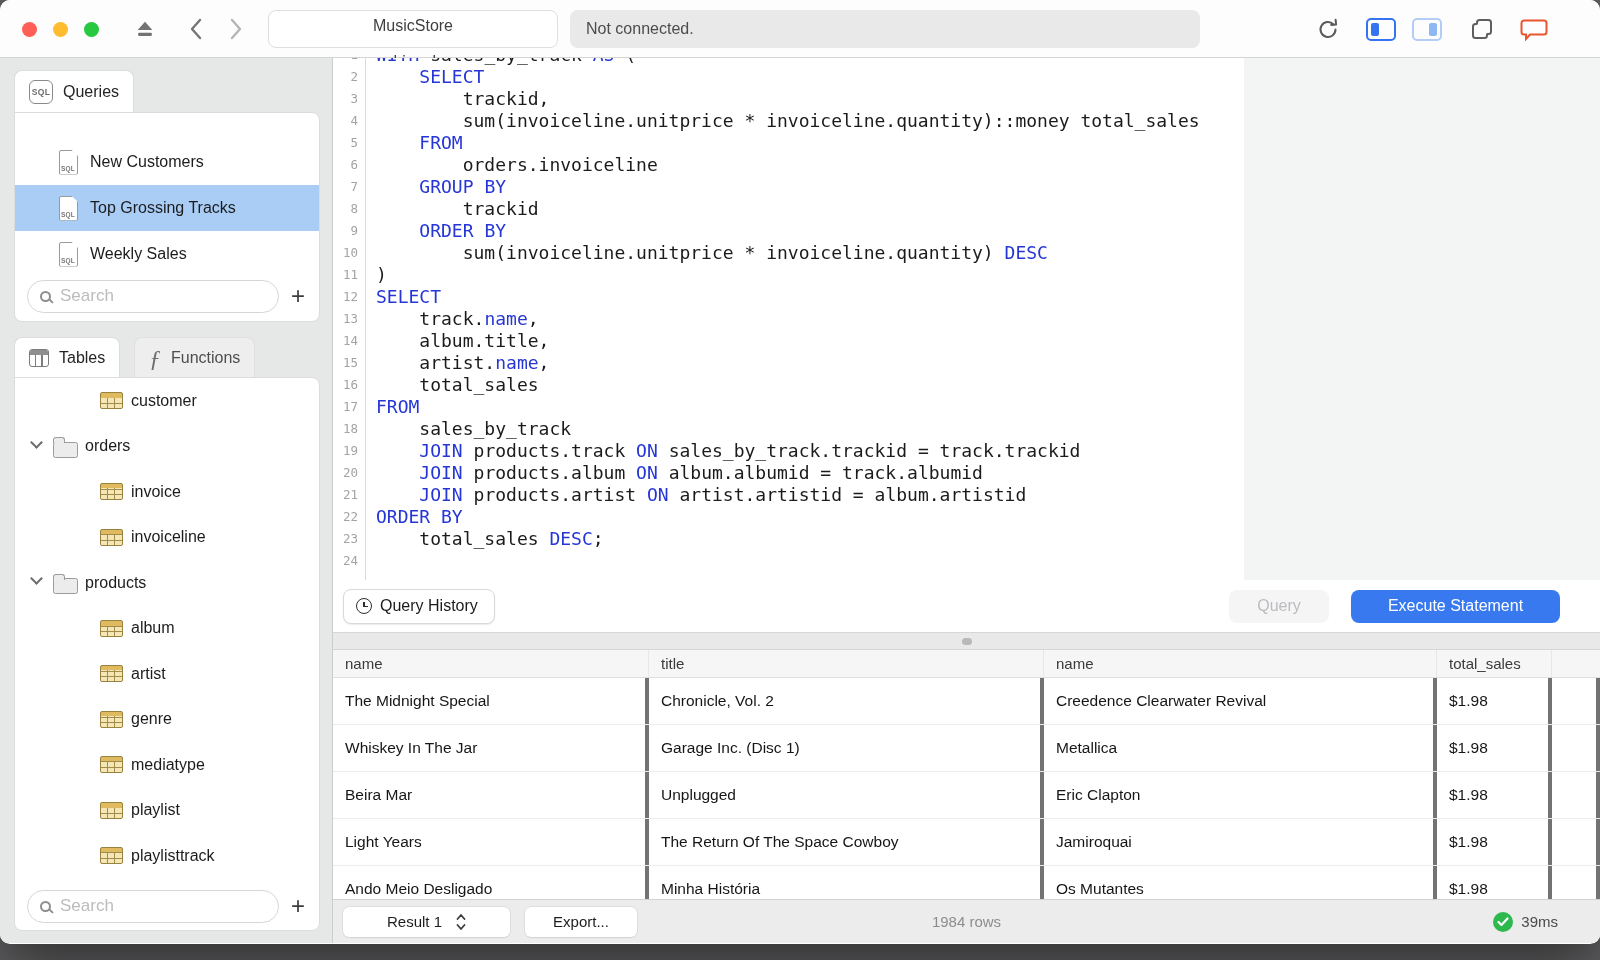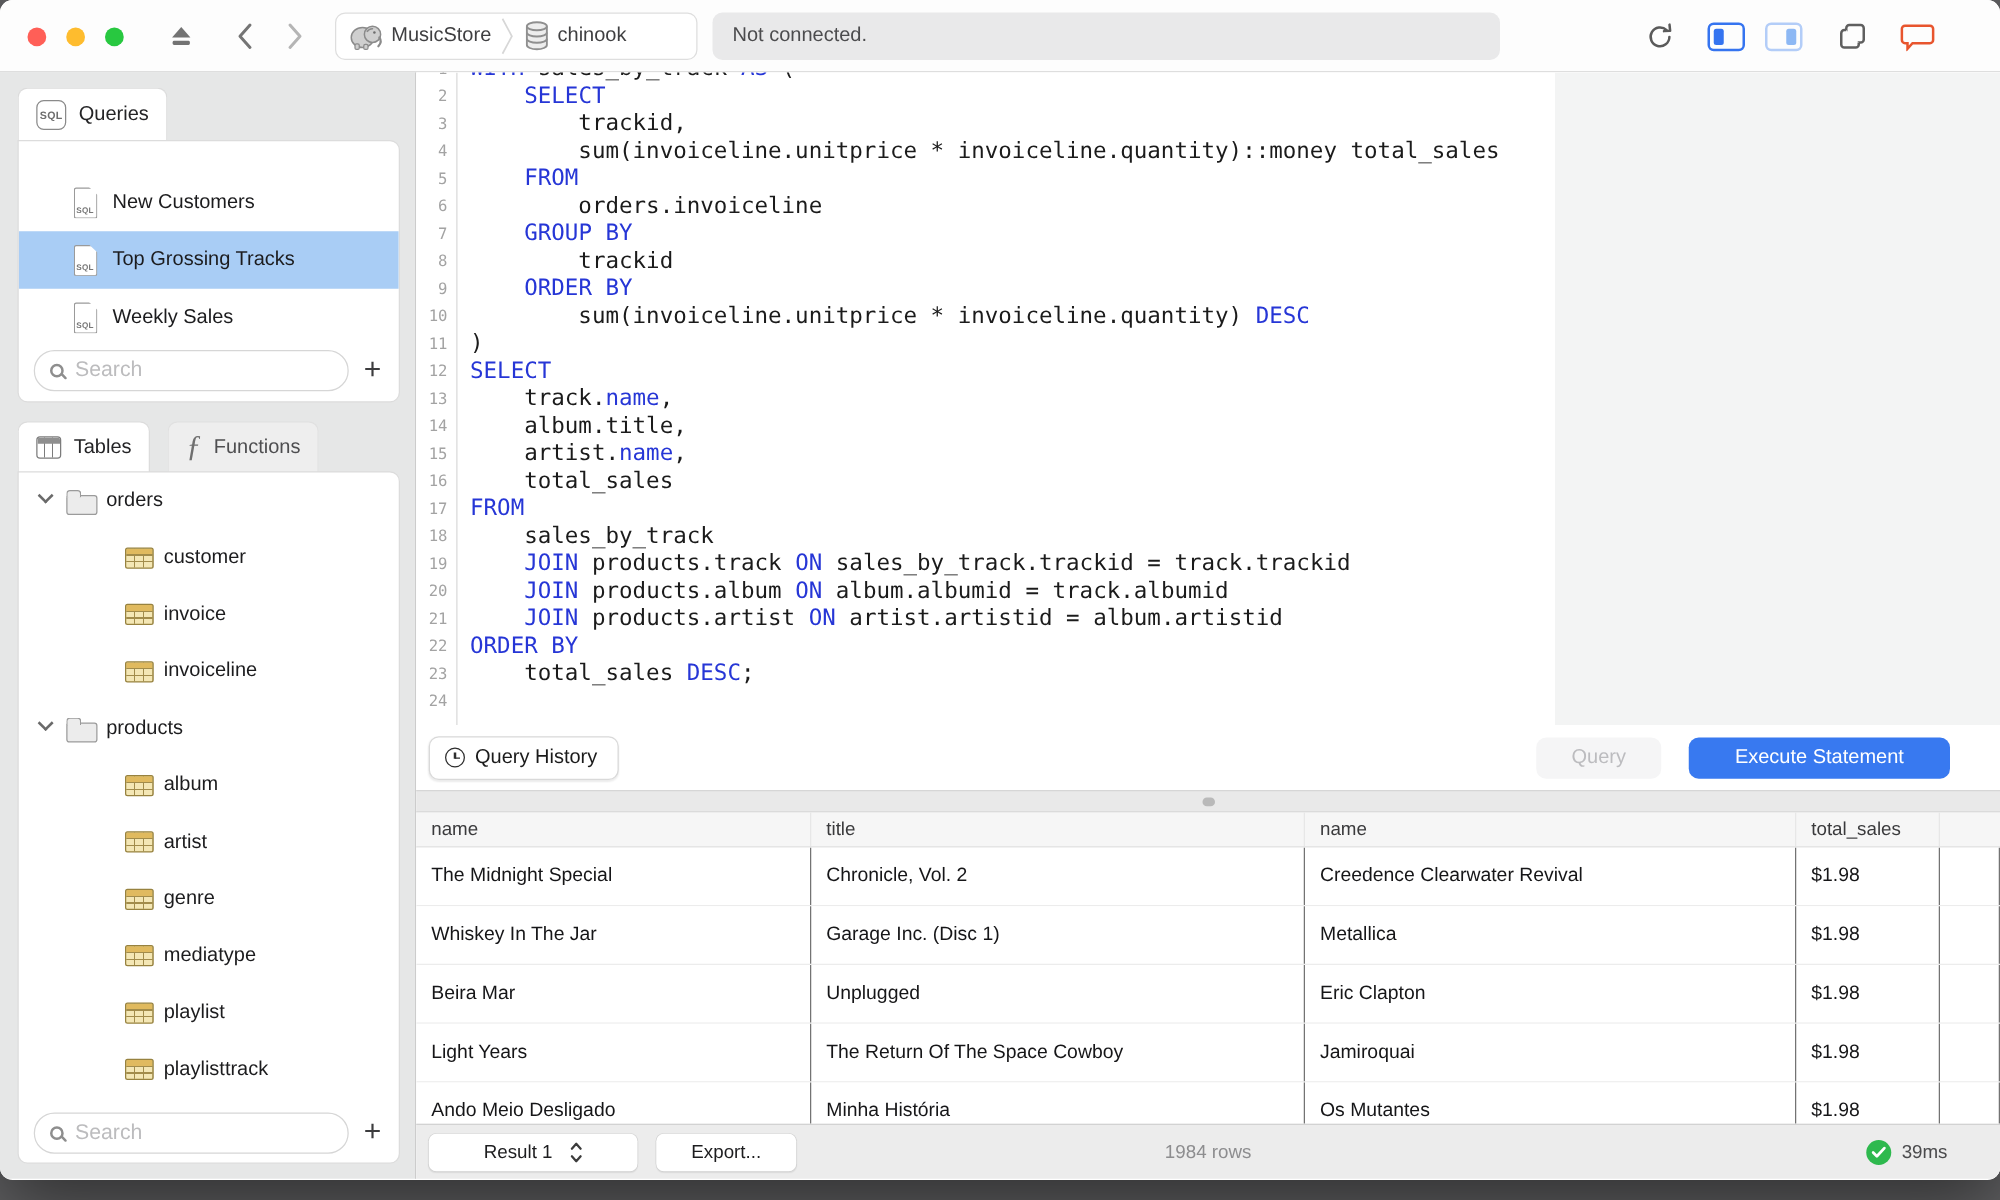--- a/index.html
+++ b/index.html
@@ -8,21 +8,21 @@
 
   .window { position:absolute; left:0; top:0; width:1600px; height:944px;
     border-radius:10px; overflow:hidden; background:#fff; box-shadow:0 20px 60px rgba(0,0,0,.5); }
 
   
   .toolbar { position:relative; height:58px; background:#fdfdfd; border-bottom:1px solid #d4d4d4; }
   .light { position:absolute; top:22px; width:15px; height:15px; border-radius:50%; }
   .light.red{ left:22px; background:#ff5f57; } .light.yellow{ left:53px; background:#febc2e; } .light.green{ left:84px; background:#28c840; }
   .tb-icon { position:absolute; top:0; height:58px; display:flex; align-items:center; justify-content:center; }
   .crumb { position:absolute; left:268px; top:10px; width:290px; height:38px; background:#fff;
-    border:1px solid #dedede; border-radius:8px; display:flex; align-items:center; padding:0 10px; gap:6px; }
+    border:1px solid #dedede; border-radius:8px; display:flex; align-items:center; padding:0 10px; gap:6px;flex-direction:column; }
   .crumb .lbl { font-size:16px; color:#3f3f41; white-space:nowrap; }
   .statusfield { position:absolute; left:570px; top:10px; width:630px; height:38px; background:#e9e9ea;
     border-radius:8px; display:flex; align-items:center; padding:0 16px; font-size:16px; color:#4c4c4e; }
   .panel-ic { width:30px; height:23px; border-radius:5px; position:relative; }
   .panel-ic i { position:absolute; top:3px; bottom:3px; width:8px; border-radius:2px; }
 
   
   .main { display:flex; height:885px; }
   .sidebar { position:relative; width:333px; background:#e6e7e7; border-right:1px solid #cccccc; flex:none; }
   .content { position:relative; flex:1; display:flex; flex-direction:column; background:#fff; }
@@ -97,21 +97,21 @@
   .splitter { height:18px; background:#e9e9e9; border-top:1px solid #d6d6d6; border-bottom:1px solid #d6d6d6;
     display:flex; align-items:center; justify-content:center; }
   .splitter .dot { width:10px; height:7px; border-radius:4px; background:#b9b9b9; }
 
   
   .grid-header { height:28px; background:#f6f6f6; border-bottom:1px solid #e0e0e0; display:flex; align-items:center; }
   .gcell { padding-left:12px; font-size:15px; color:#3a3a3c; border-right:1px solid #e7e7e7; height:100%; display:flex; align-items:center; overflow:hidden; white-space:nowrap; }
   .c1{ width:316px; flex:none; } .c2{ width:395px; flex:none; } .c3{ width:393px; flex:none; } .c4{ width:115px; flex:none; } .c5{ flex:1; border-right:none; }
   .grid-body { flex:1; overflow:hidden; }
   .grow { height:47px; display:flex; align-items:center; border-bottom:1px solid #ececec; background:#fff; }
-  .grow .gcell { font-size:15.5px; color:#161618; border-right:1px solid #737373; }
+  .grow .gcell { font-size:15.5px; color:#161618; border-right:4px solid #737373; }
 
   .grid-footer { height:44px; background:#ececec; border-top:1px solid #d2d2d2; display:flex; align-items:center; padding:0 42px 0 10px; position:relative; }
   .result-sel { width:167px; height:30px; background:#fff; border-radius:6px; box-shadow:0 0 0 .5px #cfcfcf, 0 1px 1px rgba(0,0,0,.08);
     display:flex; align-items:center; justify-content:center; gap:14px; font-size:15px; color:#1d1d1f; }
   .export-btn { width:112px; height:30px; background:#fff; border-radius:6px; margin-left:15px;
     box-shadow:0 0 0 .5px #cfcfcf, 0 1px 1px rgba(0,0,0,.08); display:flex; align-items:center; justify-content:center; font-size:15px; color:#1d1d1f; }
   .rowcount { position:absolute; left:50%; transform:translateX(-50%); font-size:15px; color:#8d8d8f; }
   .dur-wrap { margin-left:auto; display:flex; align-items:center; gap:8px; font-size:15px; color:#4a4a4c; }
   .okball { width:20px; height:20px; border-radius:50%; background:#2eb94e; display:flex; align-items:center; justify-content:center; }
 </style>
@@ -241,28 +241,28 @@
         <span class="grid-ic"></span>
         <span class="tab-label">Tables</span>
       </div>
       <div class="side-tab" id="functions-tab">
         <span class="fn-ic">ƒ</span>
         <span class="tab-label">Functions</span>
       </div>
 
       <div class="card" id="tables-card">
         <div id="tables-tree">
+            <div class="tree-row child">
+              <span class="tbl-ic"></span>
+              <span class="label">customer</span>
+            </div>
             <div class="tree-row">
               <span class="chev"></span>
               <span class="folder"></span>
               <span class="label">orders</span>
-            </div>
-            <div class="tree-row child">
-              <span class="tbl-ic"></span>
-              <span class="label">customer</span>
             </div>
             <div class="tree-row child">
               <span class="tbl-ic"></span>
               <span class="label">invoice</span>
             </div>
             <div class="tree-row child">
               <span class="tbl-ic"></span>
               <span class="label">invoiceline</span>
             </div>
             <div class="tree-row">

